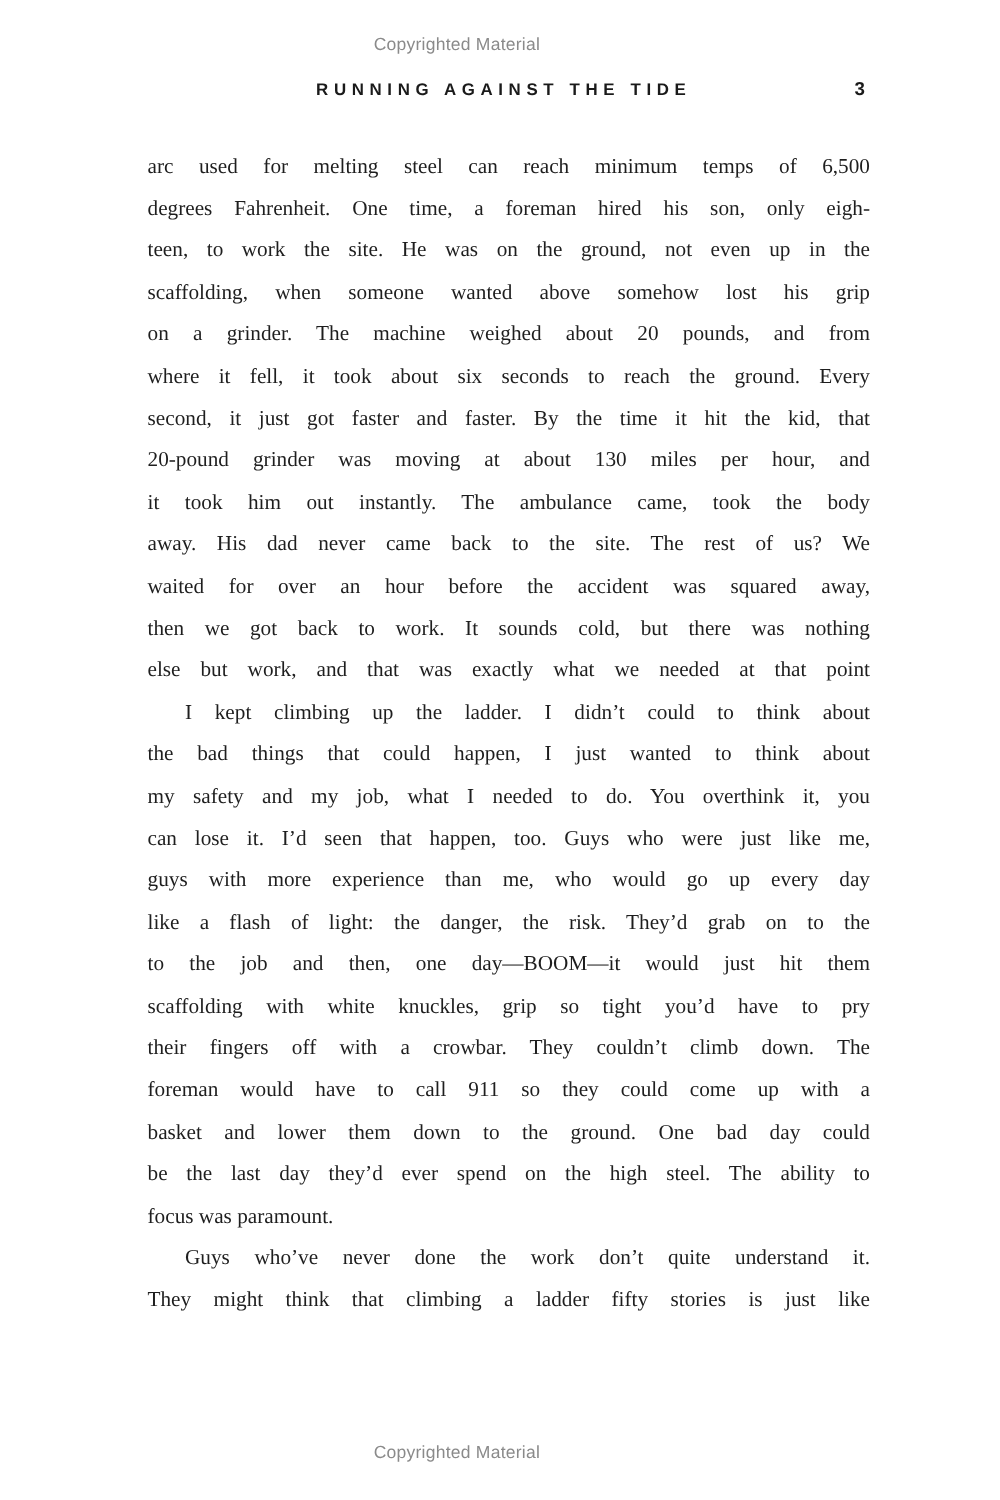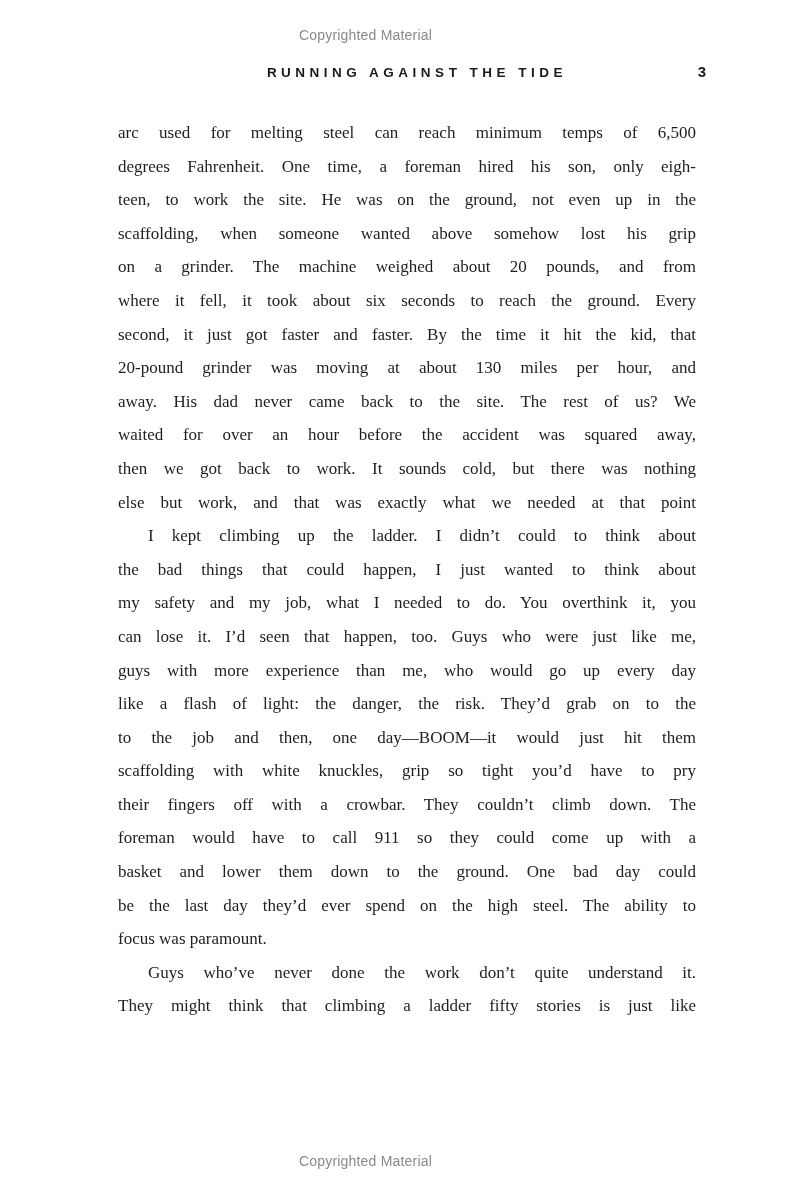--- a/index.html
+++ b/index.html
@@ -20,21 +20,21 @@
     font-size: 14px;
     font-weight: 400;
     color: #8a8a8a;
     letter-spacing: 0.2px;
   }
   .notice.top { top: 27px; }
   .notice.bottom { top: 1153px; }
   .running-header {
     position: absolute;
     top: 63px;
-    left: 128px;
+    left: 114px;
     width: 578px;
     text-align: center;
     font-family: "Liberation Sans", sans-serif;
     font-weight: 700;
     color: #1a1a1a;
   }
   .running-title {
     font-size: 13.5px;
     letter-spacing: 4.5px;
   }
@@ -74,20 +74,21 @@
   <div class="body-text">
       <div class="paragraph">
         <div class="line">arc used for melting steel can reach minimum temps of 6,500</div>
         <div class="line">degrees Fahrenheit. One time, a foreman hired his son, only eigh-</div>
         <div class="line">teen, to work the site. He was on the ground, not even up in the</div>
         <div class="line">scaffolding, when someone wanted above somehow lost his grip</div>
         <div class="line">on a grinder. The machine weighed about 20 pounds, and from</div>
         <div class="line">where it fell, it took about six seconds to reach the ground. Every</div>
         <div class="line">second, it just got faster and faster. By the time it hit the kid, that</div>
         <div class="line">20-pound grinder was moving at about 130 miles per hour, and</div>
+        <div class="line">it took him out instantly. The ambulance came, took the body</div>
         <div class="line">away. His dad never came back to the site. The rest of us? We</div>
         <div class="line">waited for over an hour before the accident was squared away,</div>
         <div class="line">then we got back to work. It sounds cold, but there was nothing</div>
         <div class="line">else but work, and that was exactly what we needed at that point</div>
       </div>
       <div class="paragraph">
         <div class="line indent">I kept climbing up the ladder. I didn’t could to think about</div>
         <div class="line">the bad things that could happen, I just wanted to think about</div>
         <div class="line">my safety and my job, what I needed to do. You overthink it, you</div>
         <div class="line">can lose it. I’d seen that happen, too. Guys who were just like me,</div>

